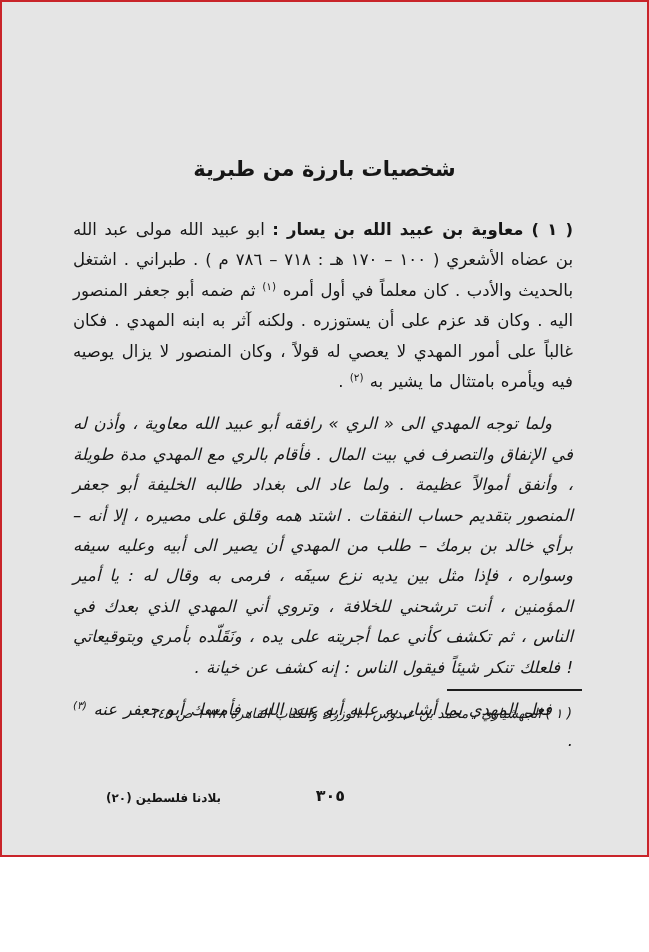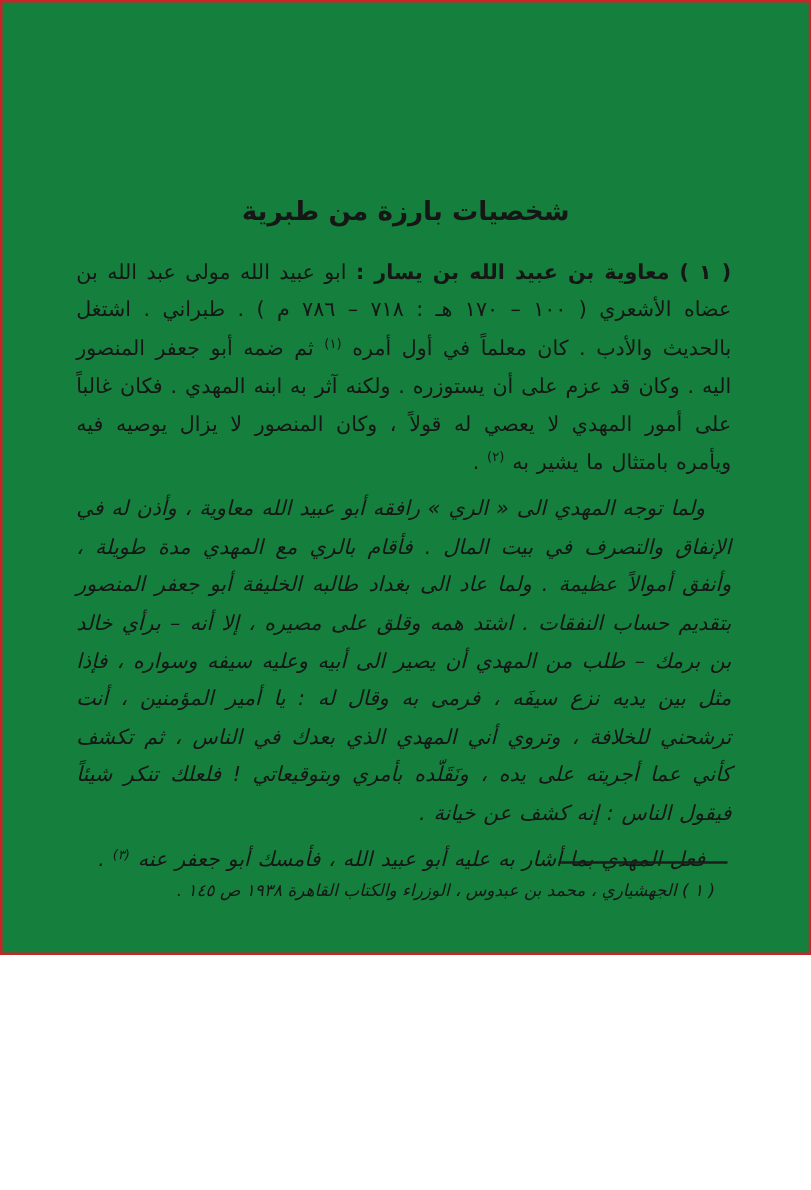--- a/index.html
+++ b/index.html
@@ -4,23 +4,23 @@
 <style>
   html, body {
     margin: 0;
     padding: 0;
     background: #ffffff;
     font-family: "DejaVu Sans", sans-serif;
   }
   .page {
     position: relative;
     width: 649px;
-    height: 764px;
+    height: 857px;
     box-sizing: border-box;
-    background: #15803d;
+    background: #e5e5e5;
     border: 2px solid #c9242a;
     overflow: hidden;
     color: #161616;
   }
   .title {
     position: absolute;
     top: 141px;
     left: 0;
     right: 0;
     text-align: center;
@@ -30,21 +30,21 @@
     letter-spacing: 0.5px;
   }
   .content {
     position: absolute;
     top: 201px;
     right: 62px;
     width: 524px;
     direction: rtl;
   }
   .content p {
-    margin: 0;
+    margin: 12px;
     text-align: justify;
     font-size: 16.5px;
     line-height: 30.4px;
     word-spacing: 1px;
   }
   .content p.indent { text-indent: 21px; }
   .content p + p { margin-top: 7px; font-style: italic; }
   .lead { font-weight: bold; }
   sup.fnref {
     font-size: 10.5px;

